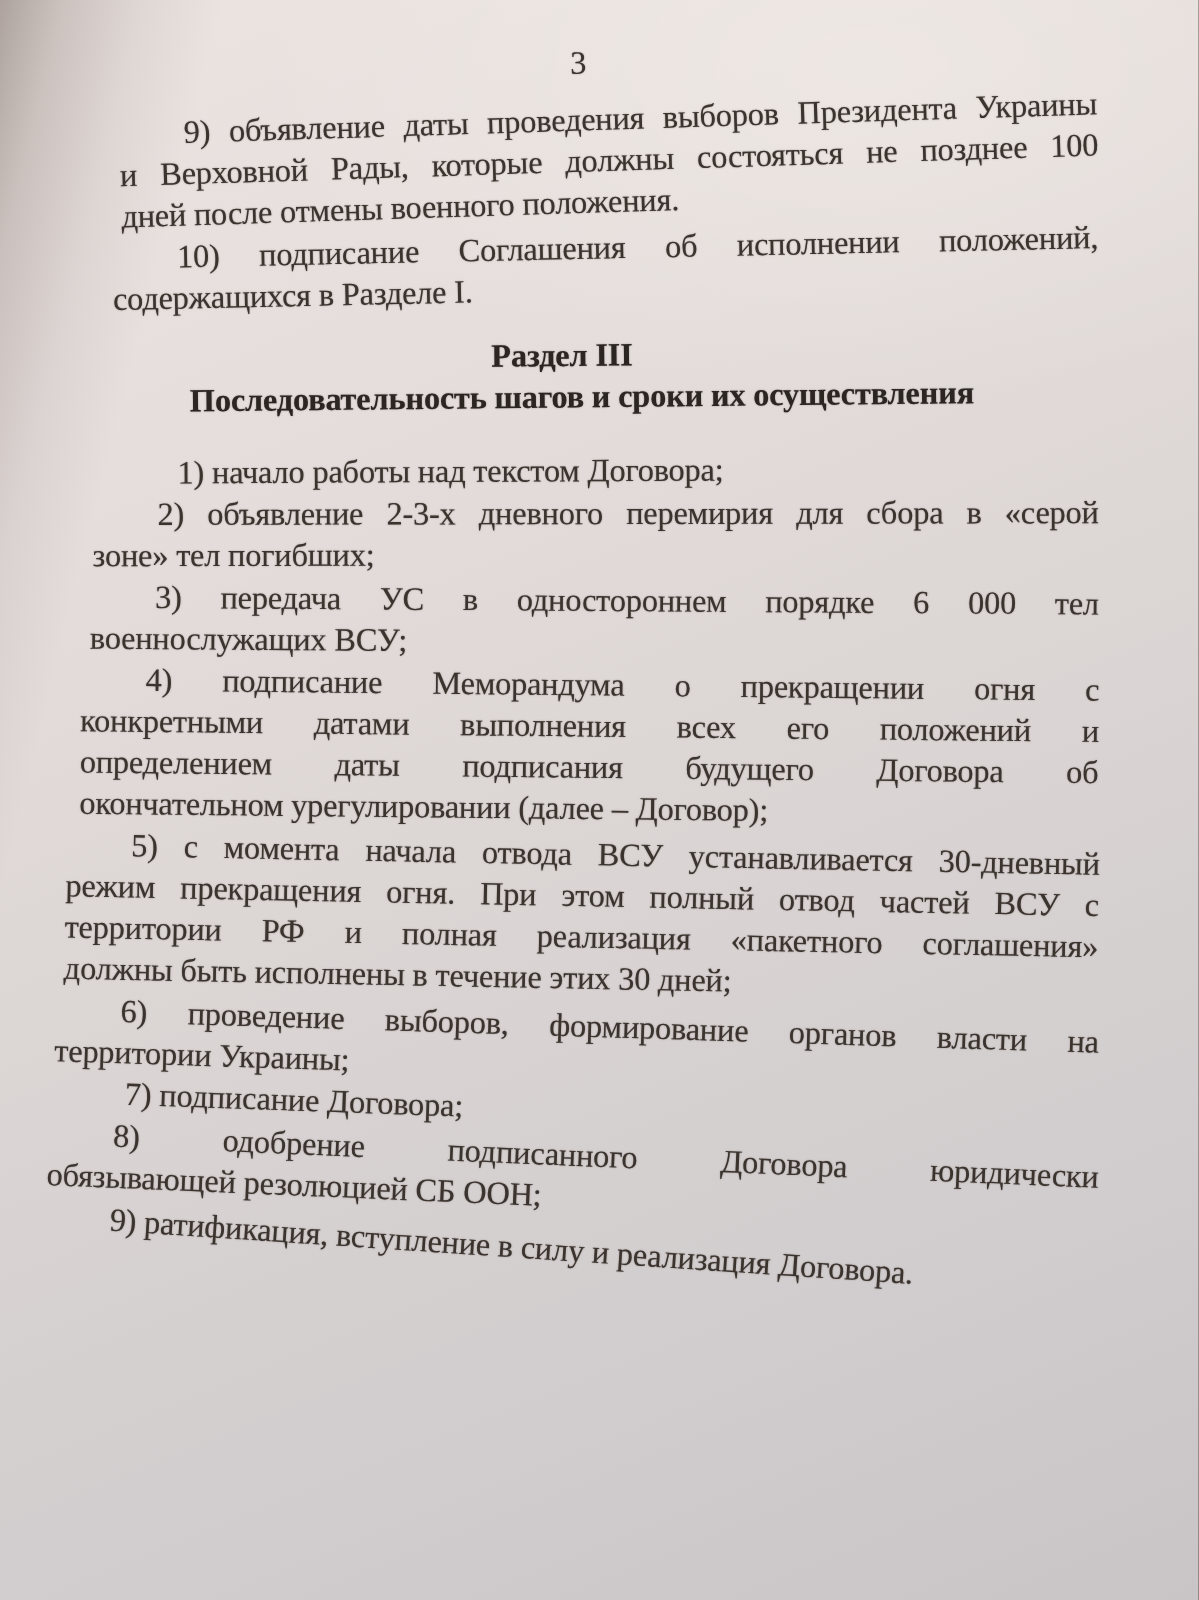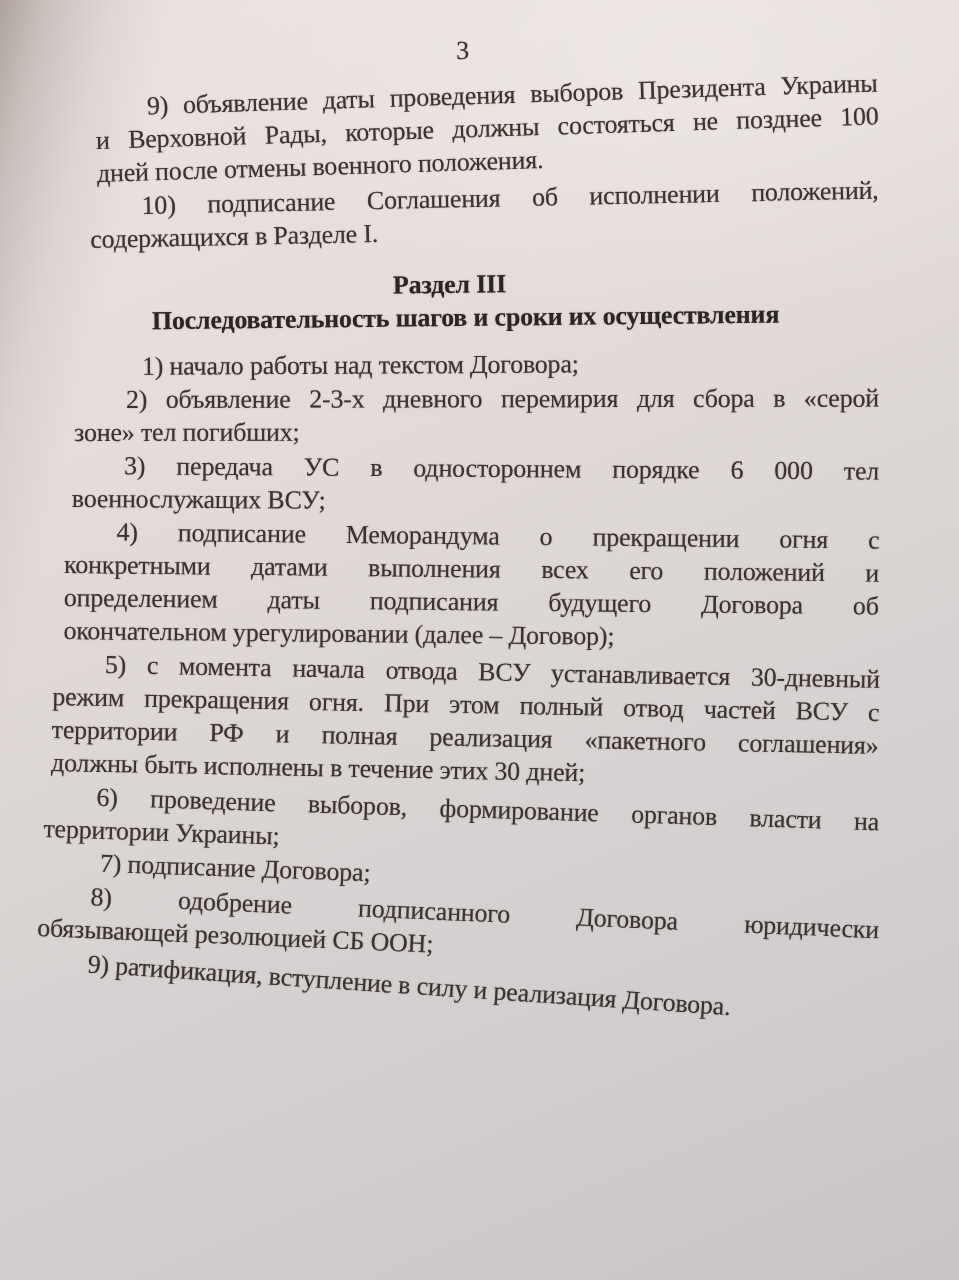--- a/index.html
+++ b/index.html
@@ -34,21 +34,21 @@
     color:#3b332e;
     text-shadow:0 0 1.2px rgba(59,50,43,0.55);
   }
   .pagenum{text-align:center;transform:translateX(-21px) rotate(-0.5deg);margin-bottom:24px;}
   .para{transform-origin:0 50%;transform:translateX(var(--tx,0px)) rotate(var(--rot,0deg));margin-left:var(--ml,0px);}
   .ln{white-space:normal;}
   .fl{padding-left:52px;}                 
   .jf{text-align:justify;text-align-last:justify;} 
   .hd{font-weight:bold;color:#2c2623;text-align:center;}
   .hd1{margin-top:16px;}
-  .steps{margin-top:12px;}
+  .steps{margin-top:24px;}
 </style>
 </head>
 <body>
 
 <div id="canvas">
   <div class="curl"></div>
 
   <div class="sheet">
     <div class="shade"></div>
 

